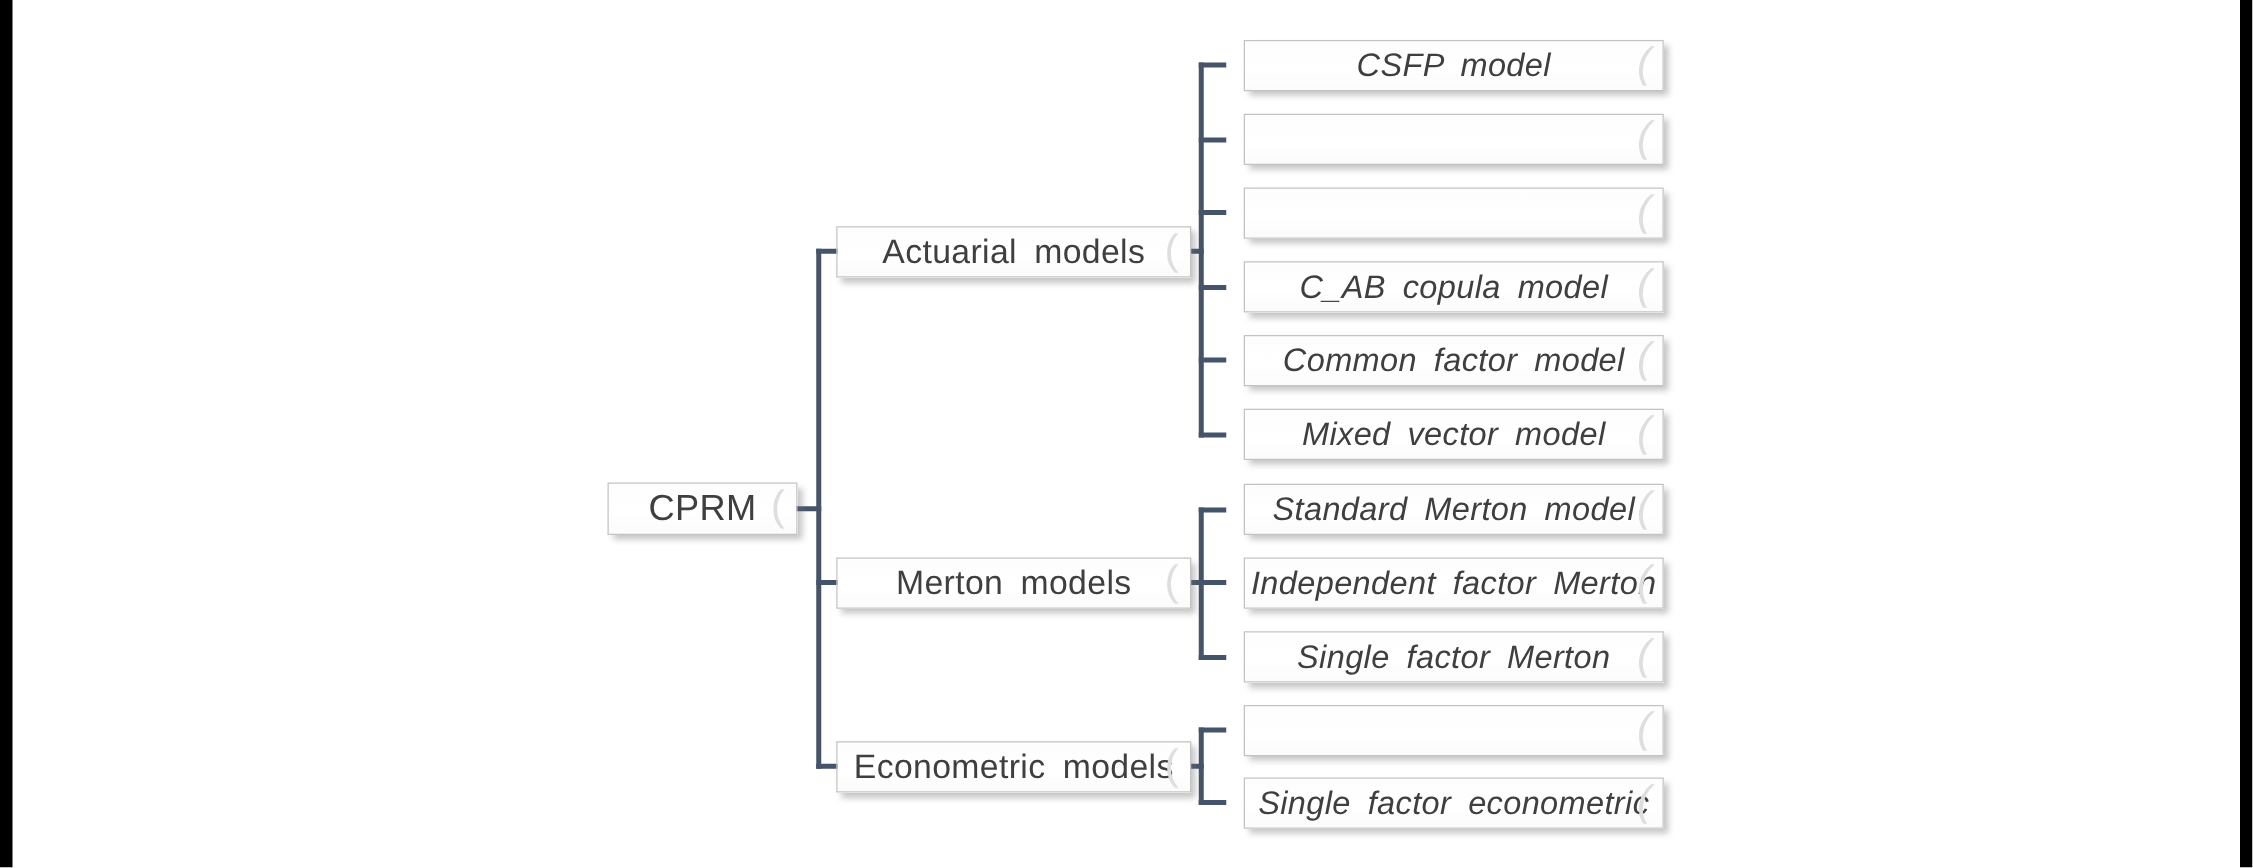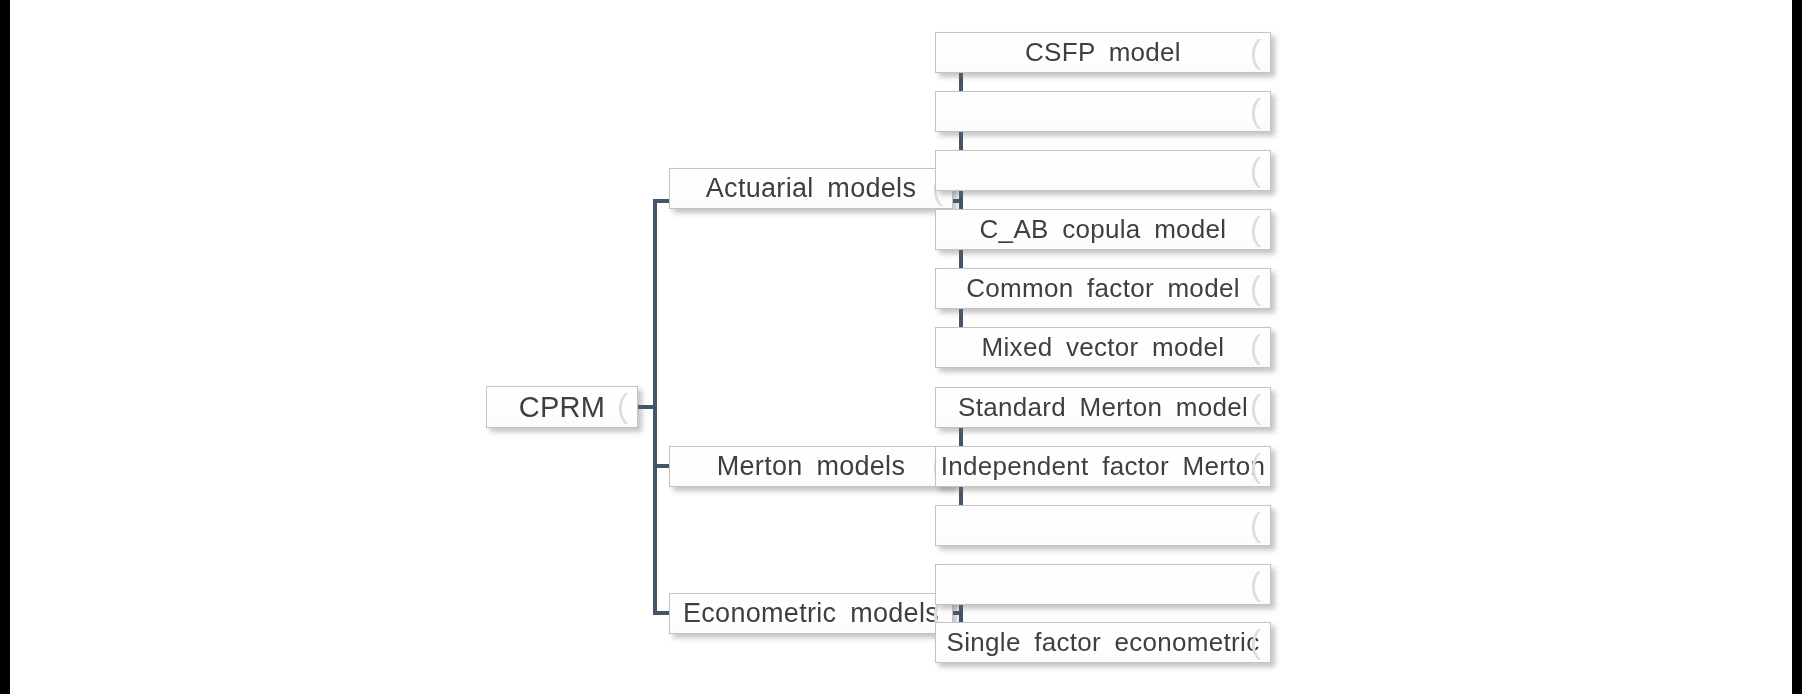--- a/index.html
+++ b/index.html
@@ -37,21 +37,21 @@
     position:absolute;
     right:9px;top:50%;
     transform:translateY(-54%);
     color:#dedede;
     font-size:34px;
     font-weight:400;
     pointer-events:none;
   }
   .root{font-size:29px;justify-content:center;}
   .parent{left:669px;width:284px;height:41px;font-size:27px;}
-  .child{left:935px;width:336px;height:41px;font-size:26px;}
+  .child{left:995px;width:336px;height:41px;font-size:26px;font-style:italic;}
 
   .line{position:absolute;background:#44546A;}
   .line.h{height:4px;}
   .line.v{width:4px;}
 </style>
 </head>
 <body>
 
 <div class="stage">
 
@@ -82,21 +82,21 @@
   <div class="line h" style="left:951px;top:611px;width:12px"></div>
   <div class="line v" style="left:959px;top:582px;height:62px"></div>
   <div class="line h" style="left:959px;top:582px;width:22px"></div>
   <div class="line h" style="left:959px;top:640px;width:22px"></div>
 
   <div class="node root" style="left:486px;top:386px;width:152px;height:42px">
     <span class="lbl">CPRM</span>
     <span class="accent">(</span>
   </div>
 
-  <div class="node parent" style="top:168px">
+  <div class="node parent" style="top:181px">
     <span class="lbl">Actuarial models</span>
     <span class="accent">(</span>
   </div>
   <div class="node parent" style="top:446px">
     <span class="lbl">Merton models</span>
     <span class="accent">(</span>
   </div>
   <div class="node parent" style="top:593px">
     <span class="lbl">Econometric models</span>
     <span class="accent">(</span>
@@ -127,20 +127,21 @@
 
   <div class="node child" style="top:387px">
     <span class="lbl">Standard Merton model</span>
     <span class="accent">(</span>
   </div>
   <div class="node child" style="top:446px">
     <span class="lbl">Independent factor Merton</span>
     <span class="accent">(</span>
   </div>
   <div class="node child" style="top:505px">
+    <span class="lbl">Single factor Merton</span>
     <span class="accent">(</span>
   </div>
 
   <div class="node child" style="top:564px">
     <span class="accent">(</span>
   </div>
   <div class="node child" style="top:622px">
     <span class="lbl">Single factor econometric</span>
     <span class="accent">(</span>
   </div>

